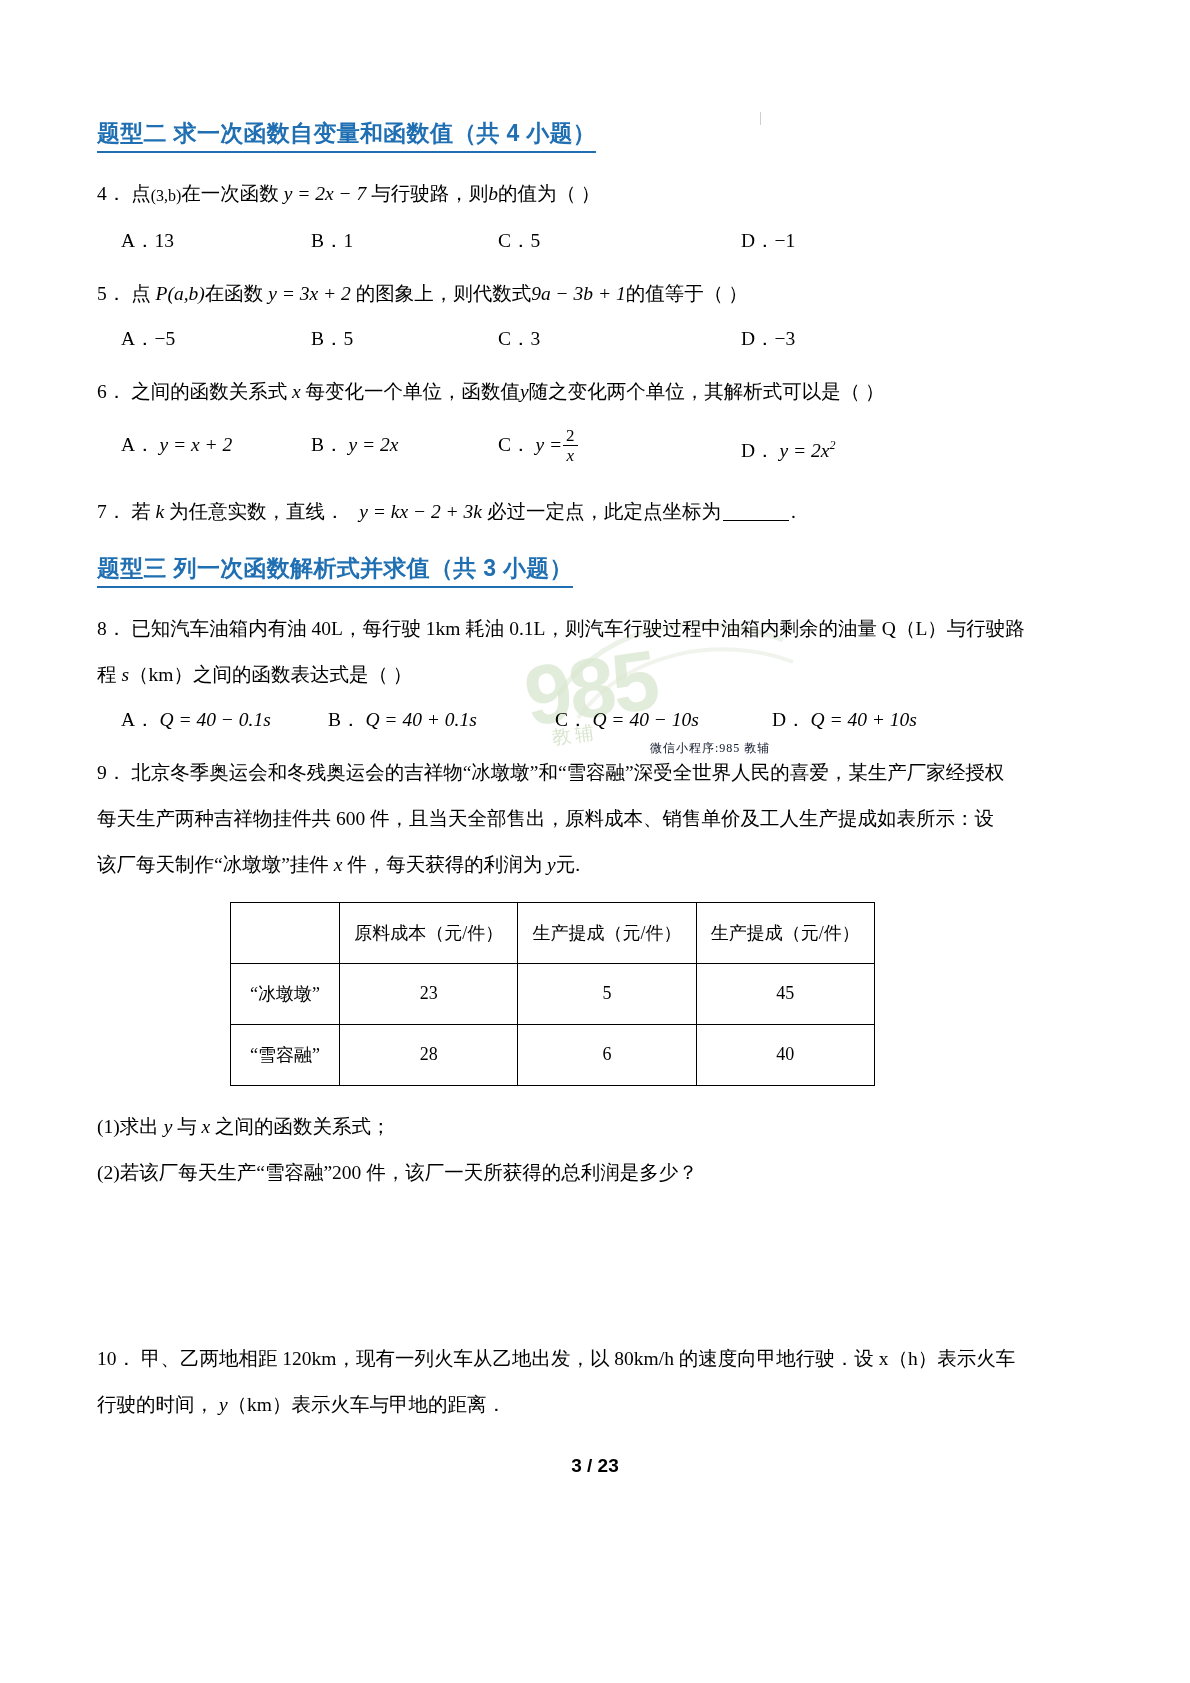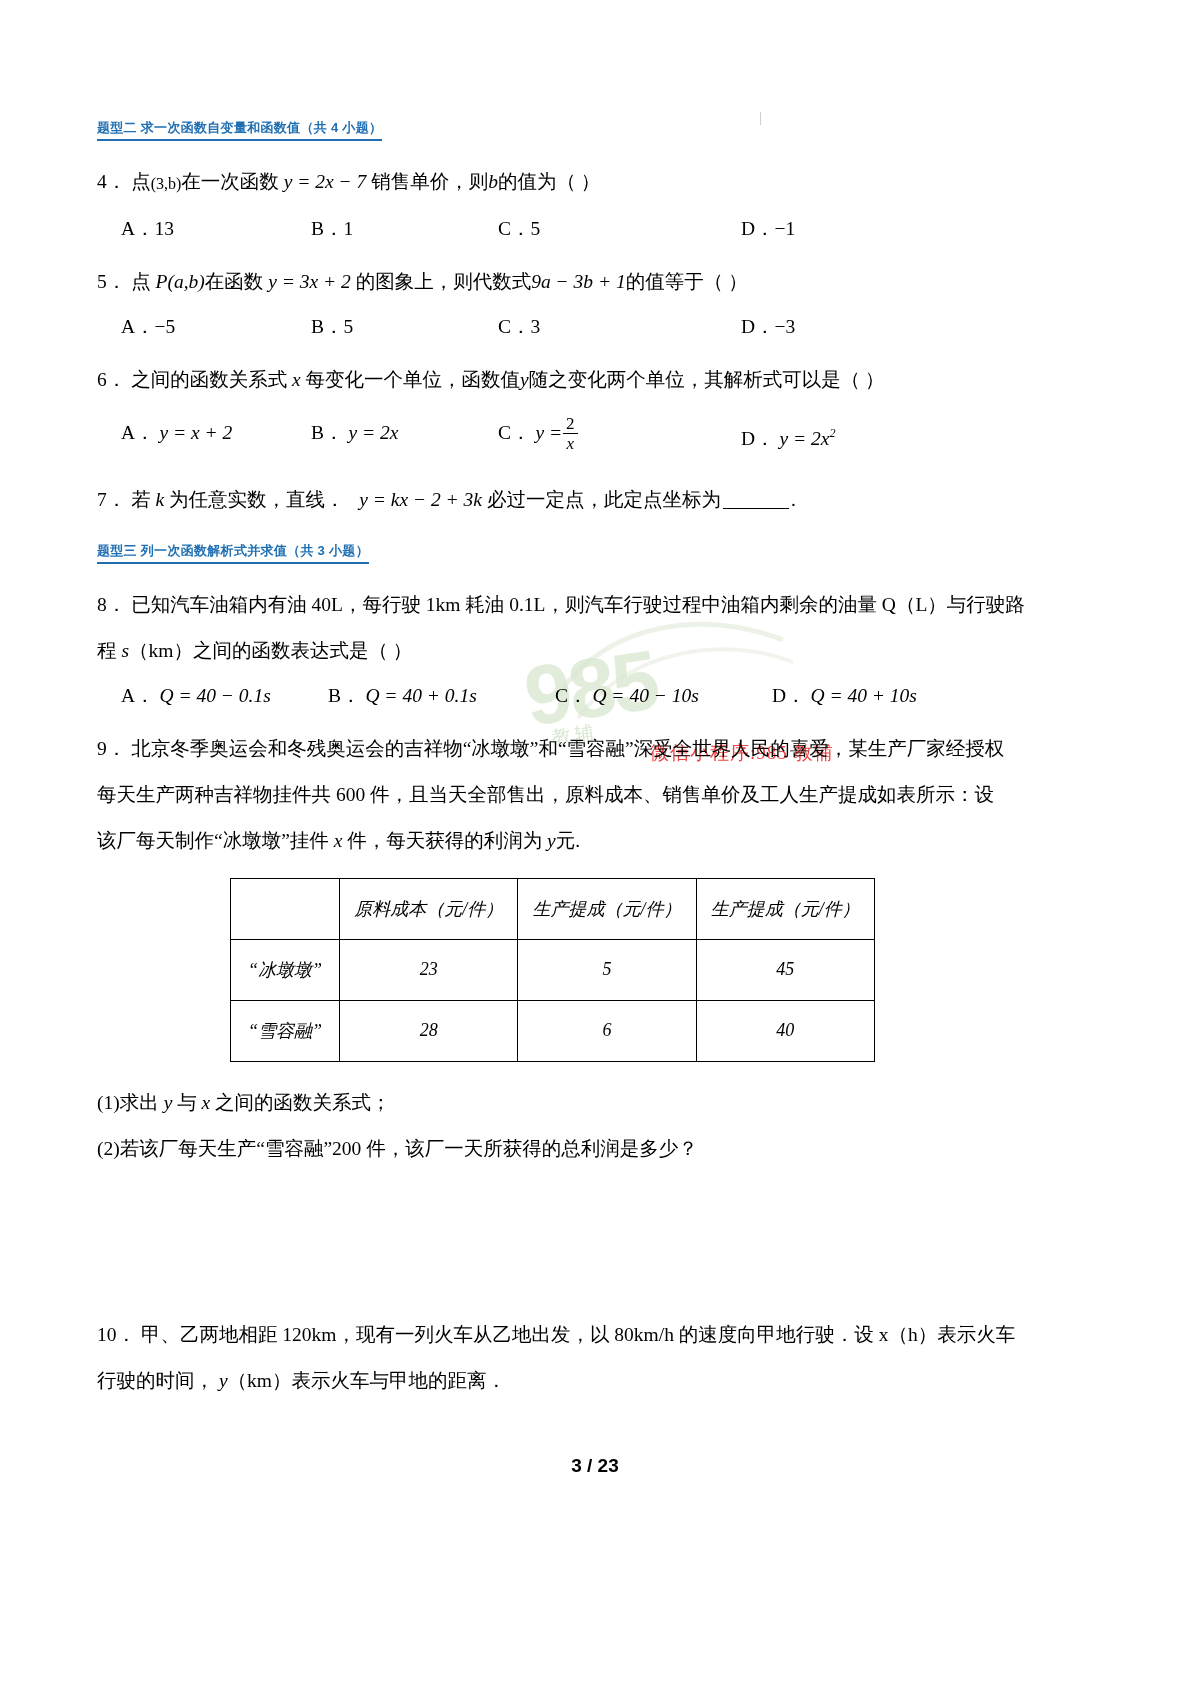--- a/index.html
+++ b/index.html
@@ -61,34 +61,34 @@
     width: 250px;
     height: 140px;
     pointer-events: none;
     z-index: 0;
     opacity: .55;
   }
   .wm-line {
     position: absolute;
     left: 650px;
     top: 740px;
-    font-size: 19px;
-    color: #ef4444;
+    font-size: 12px;
+    color: #0f172a;
     letter-spacing: 1px;
     pointer-events: none;
     z-index: 0;
   }
 
   
   .section-head {
     position: relative;
     z-index: 2;
     font-family: "Liberation Sans", sans-serif;
     font-weight: bold;
-    font-size: 13px;
+    font-size: 23px;
     color: #1f6fb2;
     display: inline-block;
     border-bottom: 2.5px solid #1f6fb2;
     padding-bottom: 2px;
     letter-spacing: .3px;
     white-space: nowrap;
   }
 
   
   .q {
@@ -140,21 +140,20 @@
   }
   .opt { white-space: nowrap; }
   .opt .lbl { font-style: normal; }
 
   
   .tbl-wrap {
     position: relative;
     z-index: 2;
     margin-left: 133px;
     margin-top: 14px;
-    font-style: italic;
   }
   table.data {
     border-collapse: collapse;
     width: 645px;
     font-size: 18px;
   }
   table.data td, table.data th {
     border: 1.3px solid #000;
     text-align: center;
     font-weight: normal;
@@ -217,21 +216,21 @@
       <span class="section-head">题型二  求一次函数自变量和函数值（共 4 小题）</span>
     </div>
 
     <div class="sp-18"></div>
 
     <div class="q">
       <span class="q-line">
         <span class="num">4．</span>
         <span>点</span><span class="mi paren-big">(3,b)</span><span>在一次函数</span>
         <span class="mi">y = 2x − 7</span>
-        <span>销售单价，则</span><span class="mi">b</span><span>的值为（    ）</span>
+        <span>与行驶路，则</span><span class="mi">b</span><span>的值为（    ）</span>
       </span>
     </div>
 
     <div class="opts">
       <span class="opt" style="width:190px"><span class="lbl">A．</span><span>13</span></span>
       <span class="opt" style="width:187px"><span class="lbl">B．</span><span>1</span></span>
       <span class="opt" style="width:243px"><span class="lbl">C．</span><span>5</span></span>
       <span class="opt"><span class="lbl">D．</span><span>−1</span></span>
     </div>
 

